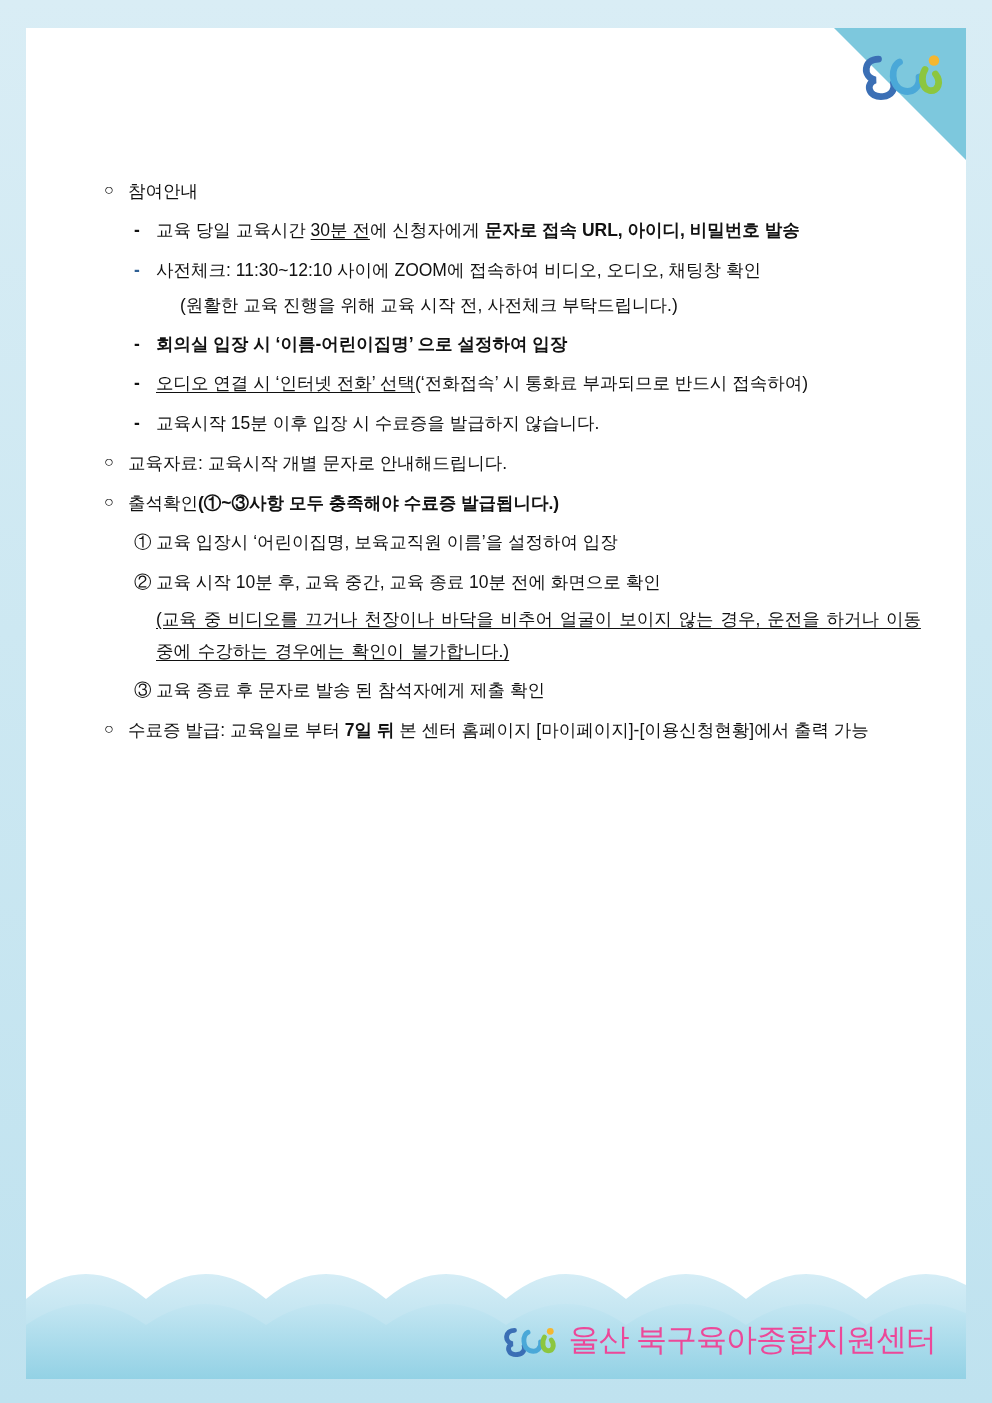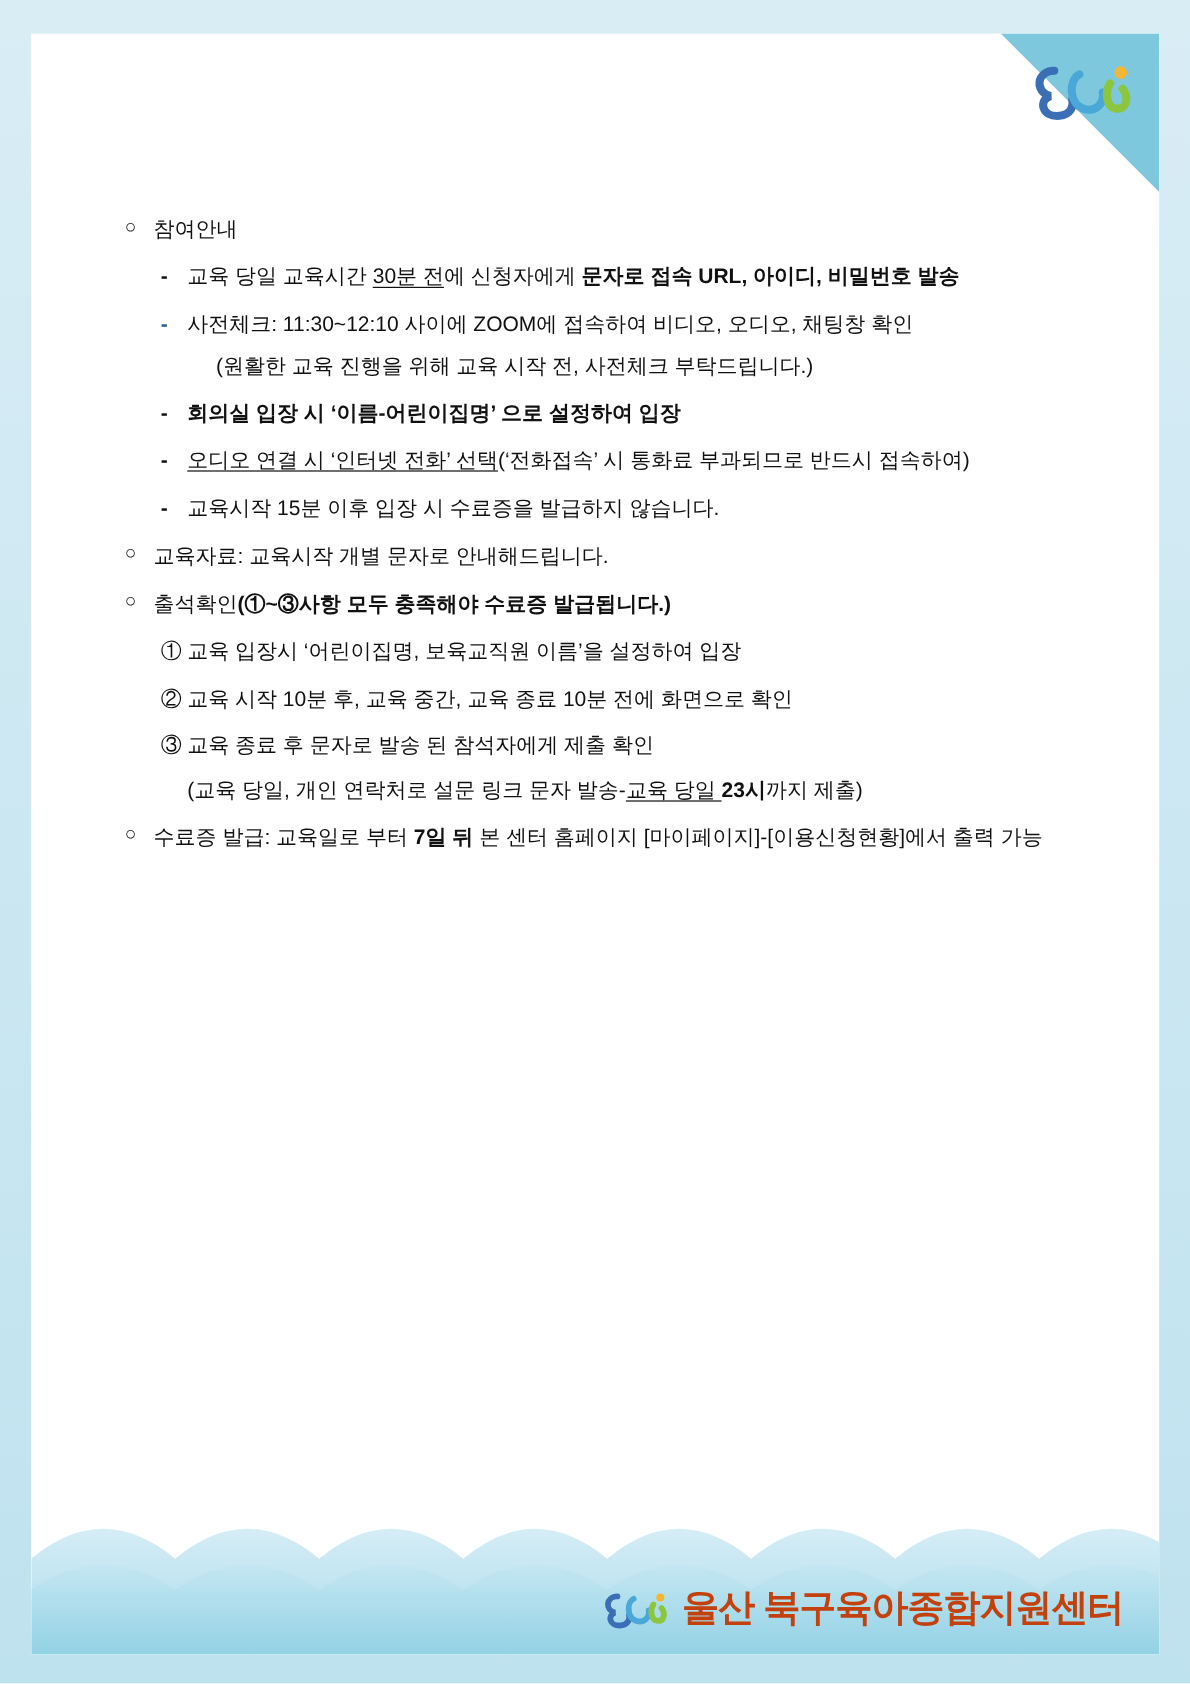--- a/index.html
+++ b/index.html
@@ -64,22 +64,22 @@
     position: absolute;
     right: 30px;
     bottom: 18px;
     display: flex;
     align-items: center;
     gap: 10px;
   }
   .footer-logo .mark { width: 58px; height: 42px; }
   .footer-logo .name {
     font-size: 31px;
-    font-weight: bold;
-    color: #c2410c;
+    font-weight: normal;
+    color: #ec4899;
     letter-spacing: -1px;
     white-space: nowrap;
   }
 
   
   .content {
     position: absolute;
     top: 140px;
     left: 78px;
     right: 40px;
@@ -198,27 +198,25 @@
 
       <div class="lvl2">
         <span class="bullet">①</span>
         <span class="text">교육 입장시 ‘어린이집명, 보육교직원 이름’을 설정하여 입장</span>
       </div>
 
       <div class="lvl2">
         <span class="bullet">②</span>
         <span class="text">교육 시작 10분 후, 교육 중간, 교육 종료 10분 전에 화면으로 확인</span>
       </div>
+      <div class="sub-wide u wide-just">(교육 중 비디오를 끄거나 천장이나 바닥을 비추어 얼굴이 보이지 않는 경우, 운전을 하거나 이동 중에 수강하는 경우에는 확인이 불가합니다.)</div>
 
       <div class="lvl2">
         <span class="bullet">③</span>
         <span class="text">교육 종료 후 문자로 발송 된 참석자에게 제출 확인</span>
-      </div>
-      <div class="sub-wide">
-        <span>(교육 당일, 개인 연락처로 설문 링크 문자 발송-</span><span class="u">교육 당일 </span><span class="bu">23시</span><span>까지 제출)</span>
       </div>
 
       <div class="lvl1">
         <span class="bullet">○</span>
         <span class="text">
           <span>수료증 발급: 교육일로 부터 </span><span class="bu">7일 뒤</span><span> 본 센터 홈페이지 [마이페이지]-[이용신청현황]에서 출력 가능</span>
         </span>
       </div>
 
     </div>

